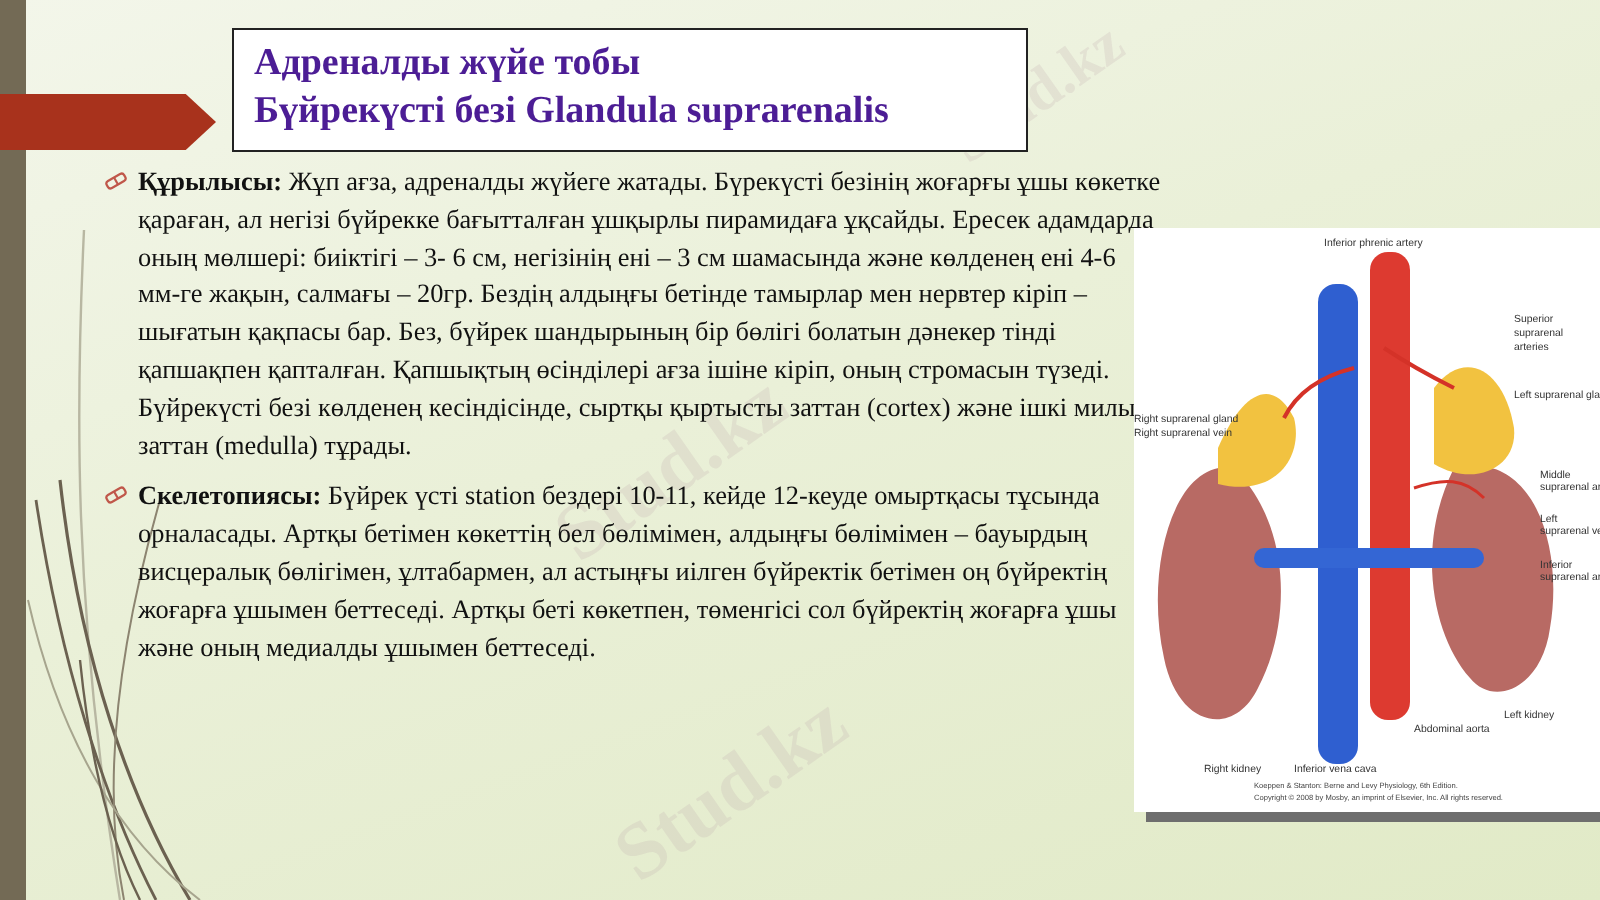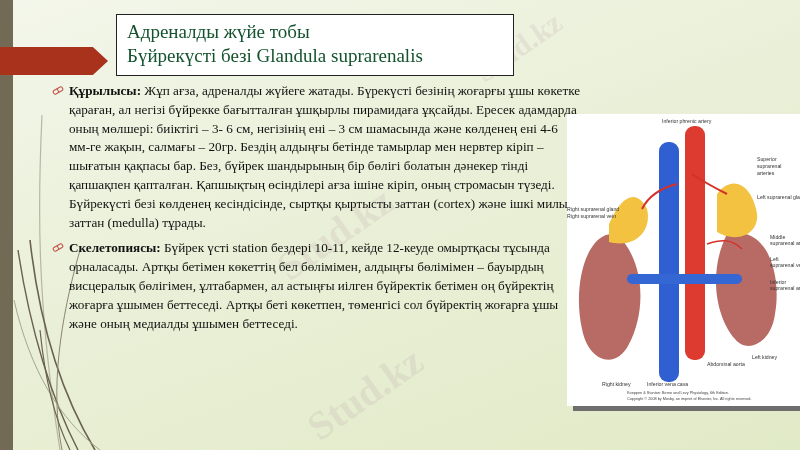--- a/index.html
+++ b/index.html
@@ -19,22 +19,22 @@
     background: #a8321c;
     clip-path: polygon(0 0, 86% 0, 100% 50%, 86% 100%, 0 100%);
   }
   .stems { position: absolute; left: 0; top: 0; width: 140px; height: 450px; pointer-events: none; }
   .title-box {
     position: absolute; left: 116px; top: 14px; width: 398px; height: 62px;
     background: #fff; border: 1.5px solid #222;
     padding: 5px 0 0 10px;
   }
   .title-line {
-    font-family: "Liberation Serif", serif; font-weight: normal;
-    font-size: 19px; line-height: 24px; color: #14532d;
+    font-family: "Liberation Serif", serif; font-weight: bold;
+    font-size: 19px; line-height: 24px; color: #4c1d95;
   }
   .content {
     position: absolute; left: 52px; top: 82px; width: 530px;
     font-size: 13.2px; line-height: 18.8px;
   }
   .bullet { position: relative; padding-left: 17px; margin-bottom: 7px; }
   .bullet-icon {
     position: absolute; left: 0; top: 4px; width: 12px; height: 9px;
   }
   .bullet-label { font-weight: bold; }

